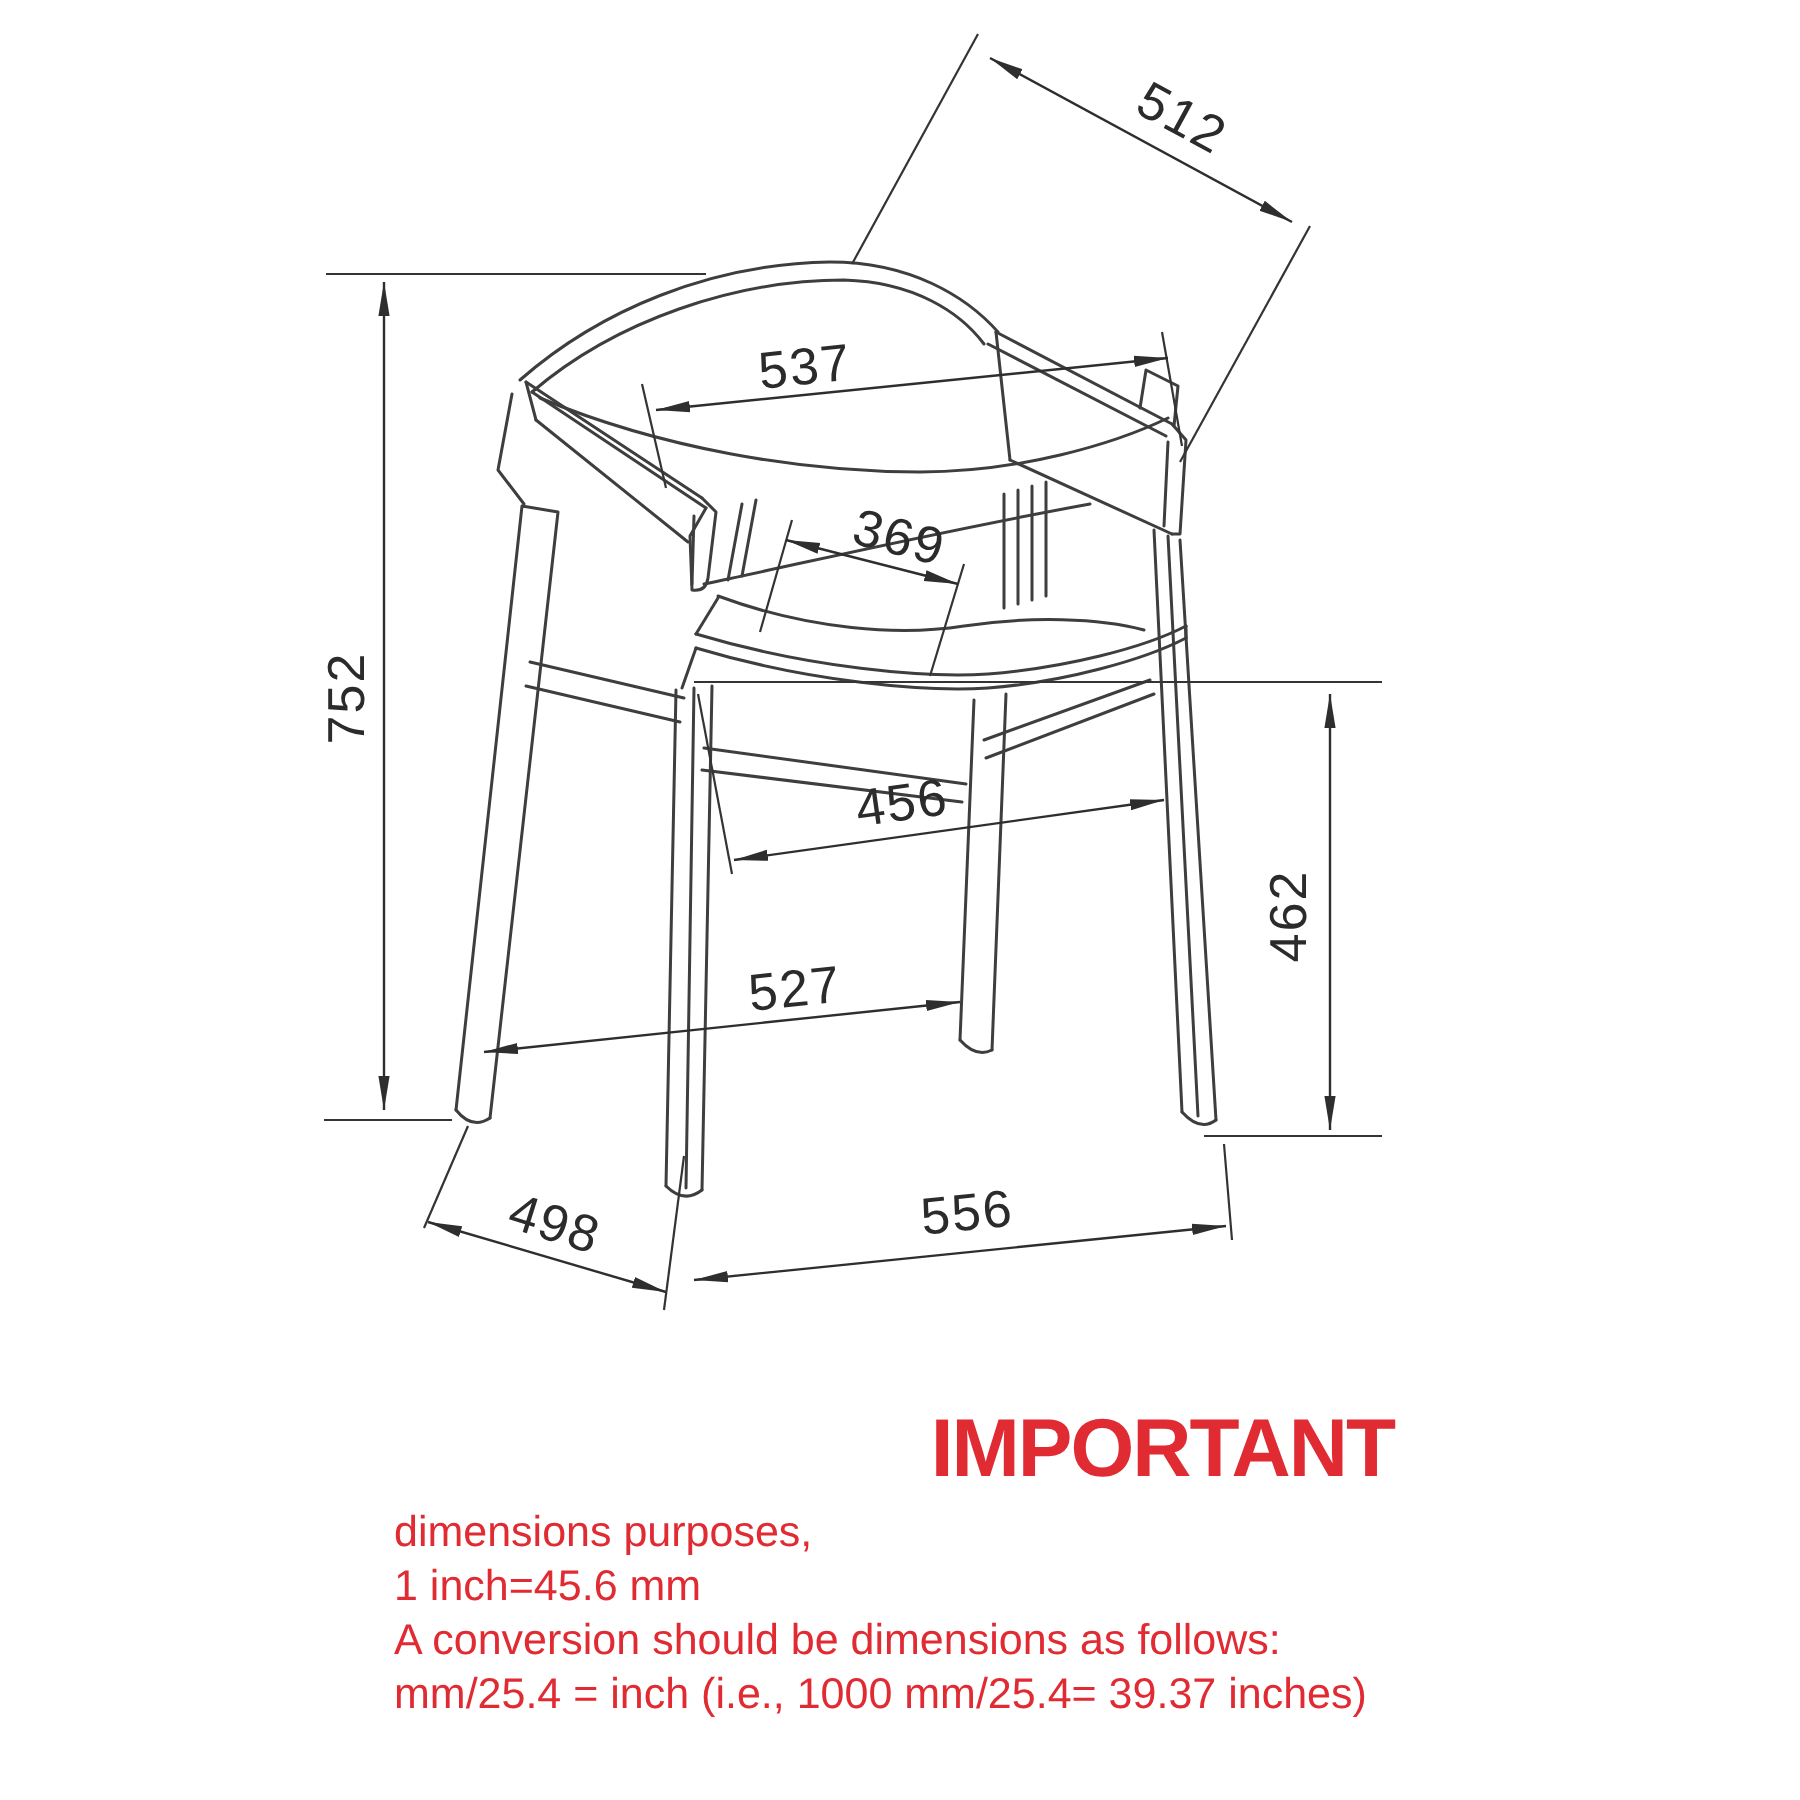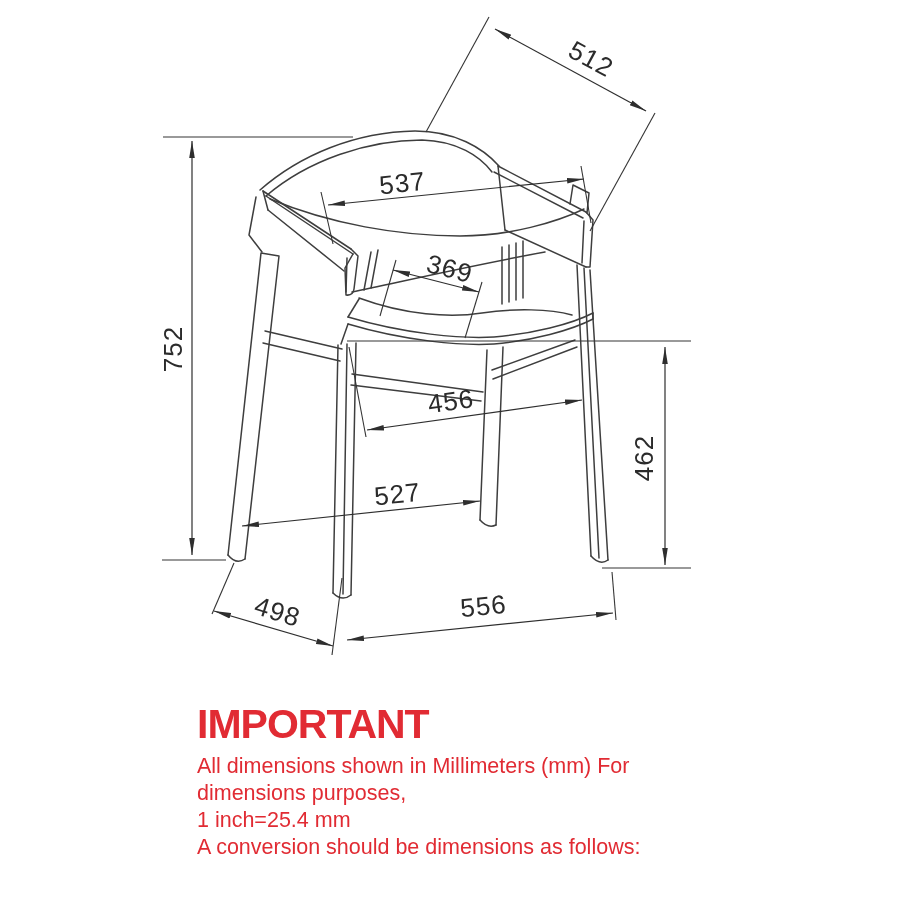--- a/index.html
+++ b/index.html
@@ -6,21 +6,21 @@
   .page{position:relative;width:900px;height:900px;background:#ffffff;overflow:hidden;
         font-family:"Liberation Sans", sans-serif;}
   .page svg{position:absolute;left:0;top:0;}
   .chair path, .chair line{fill:none;stroke:#3e3e3e;stroke-width:1.5;
         stroke-linecap:round;stroke-linejoin:round;}
   .dims path.ext{fill:none;stroke:#343434;stroke-width:1.1;}
   .dims path.dim{fill:none;stroke:#2e2e2e;stroke-width:1.2;}
   .dims text{font-family:"Liberation Sans", sans-serif;font-size:26px;fill:#2b2b2b;
         letter-spacing:1px;}
   .notice{position:absolute;left:197px;top:702px;width:500px;color:#e12b33;}
-  .notice h1{margin:0;font-size:41px;line-height:44px;font-weight:bold;letter-spacing:-1px;}
+  .notice h1{margin:0;font-size:41px;line-height:44px;font-weight:bold;letter-spacing:-1px;text-align:right;}
   .notice .body{margin-top:7px;font-size:21.5px;line-height:27px;}
 </style>
 </head>
 <body>
 
 <div class="page">
 
 <svg width="900" height="900" viewBox="0 0 900 900">
   <defs>
     <marker id="ah" markerUnits="userSpaceOnUse" markerWidth="18" markerHeight="8" refX="17" refY="4" orient="auto-start-reverse">
@@ -135,20 +135,20 @@
       <path class="ext" d="M612,572 L616,620"></path>
       <path class="dim" d="M347,640 L613,613" marker-start="url(#ah)" marker-end="url(#ah)"></path>
       <text text-anchor="middle" transform="translate(485,621) rotate(-5.8)" y="-6">556</text>
     </g>
   </g>
 </svg>
 
   <div class="notice">
     <h1>IMPORTANT</h1>
     <div class="body">
-      <div>All dimensions shown in Millimeters (mm) For</div>
       <div>dimensions purposes,</div>
-      <div>1 inch=25.4 mm</div>
+      <div>1 inch=45.6 mm</div>
       <div>A conversion should be dimensions as follows:</div>
+      <div>mm/25.4 = inch (i.e., 1000 mm/25.4= 39.37 inches)</div>
     </div>
   </div>
 
 </div>
 
 </body></html>

